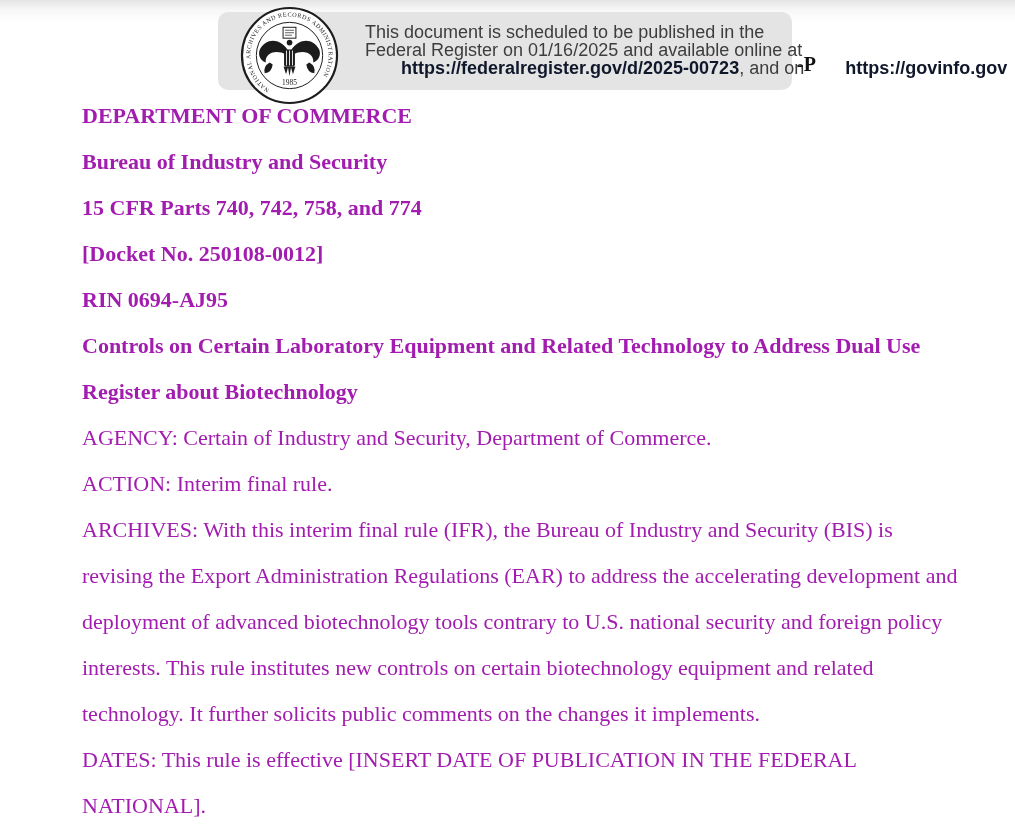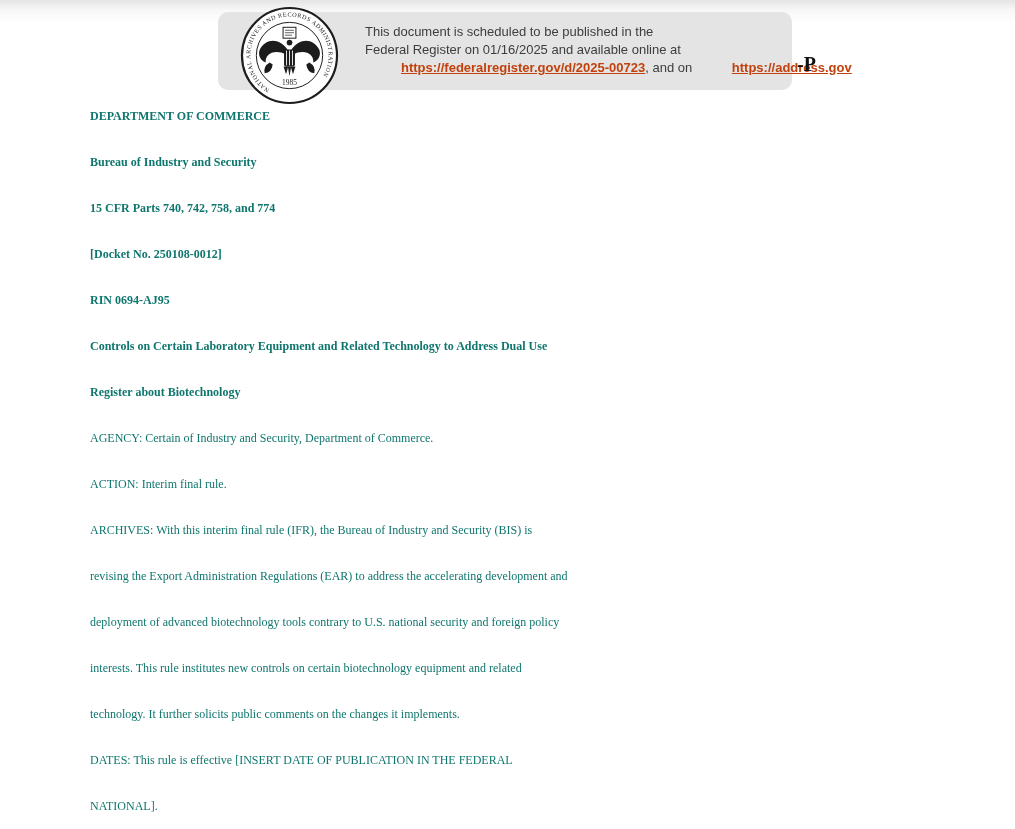--- a/index.html
+++ b/index.html
@@ -18,41 +18,41 @@
   
   .banner {
     position:absolute; left:218px; top:12px;
     width:574px; height:78px;
     background:#e4e4e4;
     border-radius:10px;
   }
   .banner-text {
     position:absolute; left:365px; top:23px;
     font-family:"Liberation Sans", sans-serif;
-    font-size:13px; line-height:18px;
+    font-size:18px; line-height:18px;
     color:#3d3d3d;
     white-space:nowrap;
   }
   .banner-text a, .banner-link {
-    color:#c2410c; font-weight:bold; text-decoration:underline; cursor:pointer;padding-left:36px;
+    color:#0f172a; font-weight:bold; cursor:pointer;padding-left:36px;
   }
   .seal {
     position:absolute; left:240px; top:6px;
     width:99px; height:99px;
   }
   .billing-suffix {
     position:absolute; left:797px; top:53px;
     font-family:"Liberation Serif", serif;
     font-weight:bold; font-size:20px; color:#111111;
   }
   
   .doc {
-    position:absolute; left:90px; top:93px;
-    color:#0f766e;
-    font-size:12px;
+    position:absolute; left:82px; top:93px;
+    color:#a21caf;
+    font-size:22px;
   }
   .doc-line {
     height:46px; line-height:46px;
     white-space:nowrap;
   }
   .bold { font-weight:bold; }
   .lbl { font-weight:normal; }
 </style>
 </head>
 <body>
@@ -90,21 +90,21 @@
       <path d="M44 61 L46.5 69 L48.5 62 L50 71 L51.5 62 L53.5 69 L56 61 Z" fill="#1c1c1c"></path>
       <path d="M30 57 q-7 4 -5 11 q7 -1 8 -9 z" fill="#1c1c1c"></path>
       <path d="M70 57 q7 4 5 11 q-7 -1 -8 -9 z" fill="#1c1c1c"></path>
     </g>
     <text x="50" y="80" text-anchor="middle" font-family="Liberation Serif, serif" font-size="7.5" fill="#1c1c1c">1985</text>
   </svg>
 
   <div class="banner-text">
     <div>This document is scheduled to be published in the</div>
     <div>Federal Register on 01/16/2025 and available online at</div>
-    <div><span class="banner-link">https://federalregister.gov/d/2025-00723</span><span>, and on </span><span class="banner-link">https://address.gov</span></div>
+    <div><span class="banner-link">https://federalregister.gov/d/2025-00723</span><span>, and on </span><span class="banner-link">https://govinfo.gov</span></div>
   </div>
 
   <div class="billing-suffix">-P</div>
 
   <div class="doc">
     <div class="doc-line bold">DEPARTMENT OF COMMERCE</div>
     <div class="doc-line bold">Bureau of Industry and Security</div>
     <div class="doc-line bold">15 CFR Parts 740, 742, 758, and 774</div>
     <div class="doc-line bold">[Docket No. 250108-0012]</div>
     <div class="doc-line bold">RIN 0694-AJ95</div>

